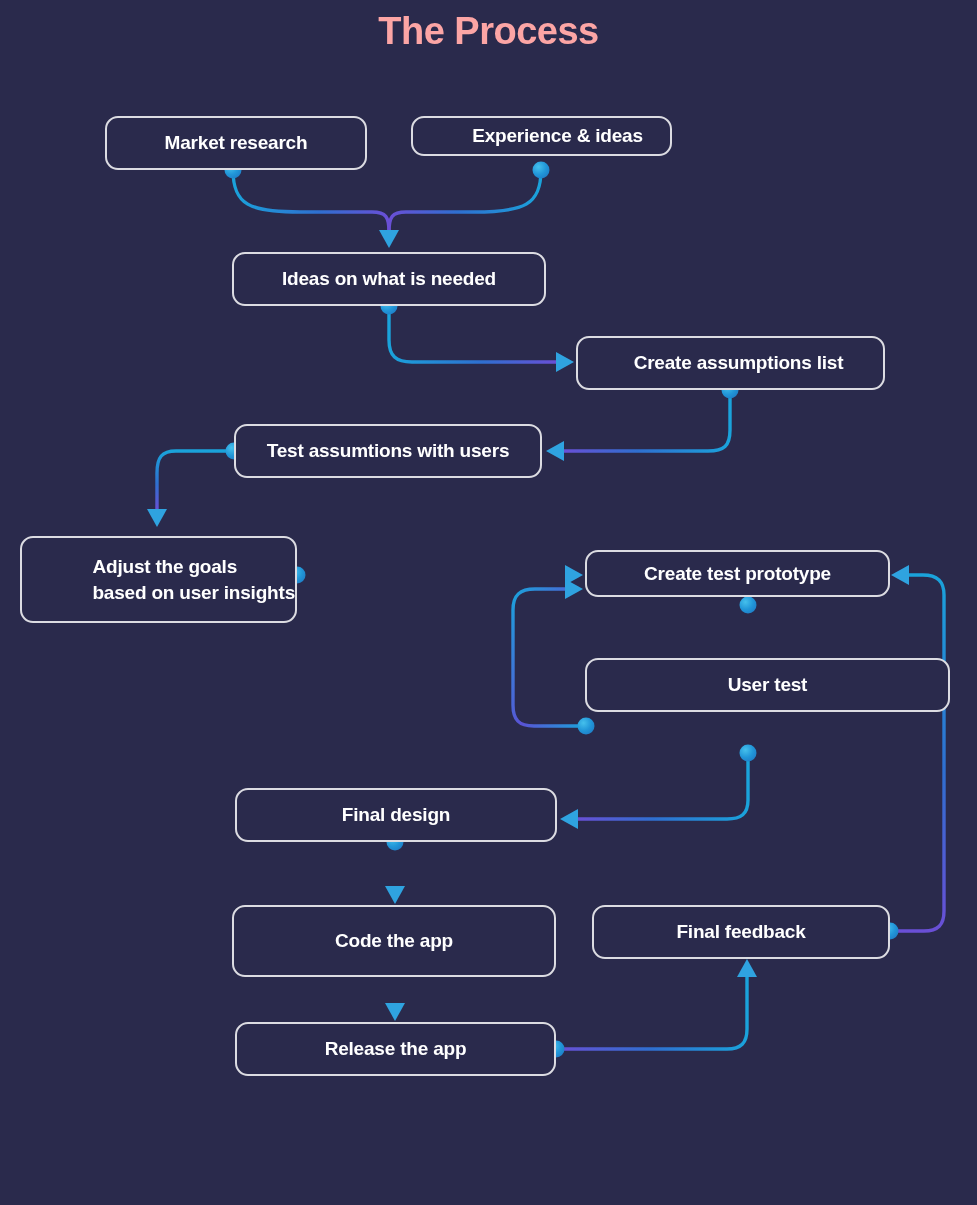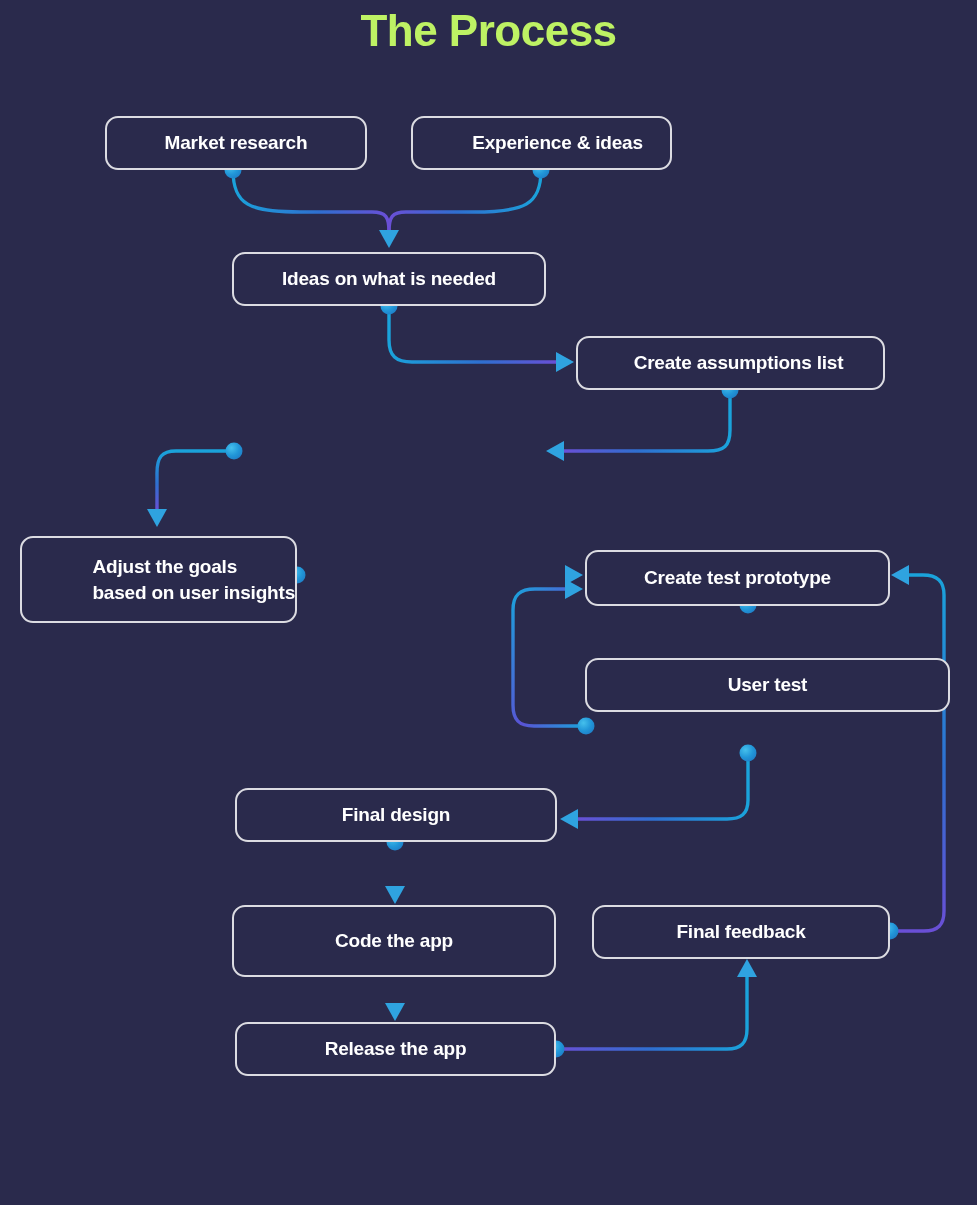--- a/index.html
+++ b/index.html
@@ -28,23 +28,23 @@
     width: 977px;
     height: 1205px;
     pointer-events: none;
   }
   .page-title {
     position: absolute;
     left: 0;
     top: 2px;
     width: 977px;
     text-align: center;
-    font-size: 44px;
+    font-size: 38px;
     font-weight: bold;
-    color: #bef264;
+    color: #fca5a5;
     letter-spacing: -0.5px;
     line-height: 58px;
   }
   .node {
     position: absolute;
     box-sizing: border-box;
     border: 2px solid #dcdce2;
     border-radius: 13px;
     background: #2a2a4c;
     display: flex;
@@ -175,39 +175,42 @@
       <circle cx="395" cy="959" r="8.5"></circle>
       <circle cx="890" cy="931" r="8.5"></circle>
       <circle cx="556" cy="1049" r="8.5"></circle>
     </g>
   </svg>
 
   <div class="node" id="node-market-research" style="left:105px; top:116px; width:262px; height:54px;">
     <span class="label">Market research</span>
   </div>
 
-  <div class="node" id="node-experience-ideas" style="left:411px; top:116px; width:261px; height:54px;padding-left:32px;">
+  <div class="node" id="node-experience-ideas" style="left:411px; top:116px; width:261px; height:40px;padding-left:32px;">
     <span class="label">Experience &amp; ideas</span>
   </div>
 
   <div class="node" id="node-ideas-needed" style="left:232px; top:252px; width:314px; height:54px;">
     <span class="label">Ideas on what is needed</span>
   </div>
 
   <div class="node" id="node-assumptions-list" style="left:576px; top:336px; width:309px; height:54px;padding-left:16px;">
     <span class="label">Create assumptions list</span>
   </div>
 
+  <div class="node" id="node-test-assumptions" style="left:234px; top:424px; width:308px; height:54px;">
+    <span class="label">Test assumtions with users</span>
+  </div>
 
   <div class="node align-left" id="node-adjust-goals" style="left:20px; top:536px; width:277px; height:87px;">
     <span class="label">Adjust the goals
 based on user insights</span>
   </div>
 
-  <div class="node" id="node-test-prototype" style="left:585px; top:550px; width:305px; height:56px;">
+  <div class="node" id="node-test-prototype" style="left:585px; top:550px; width:305px; height:47px;">
     <span class="label">Create test prototype</span>
   </div>
 
   <div class="node" id="node-user-test" style="left:585px; top:658px; width:365px; height:54px;">
     <span class="label">User test</span>
   </div>
 
   <div class="node" id="node-final-design" style="left:235px; top:788px; width:322px; height:54px;">
     <span class="label">Final design</span>
   </div>

